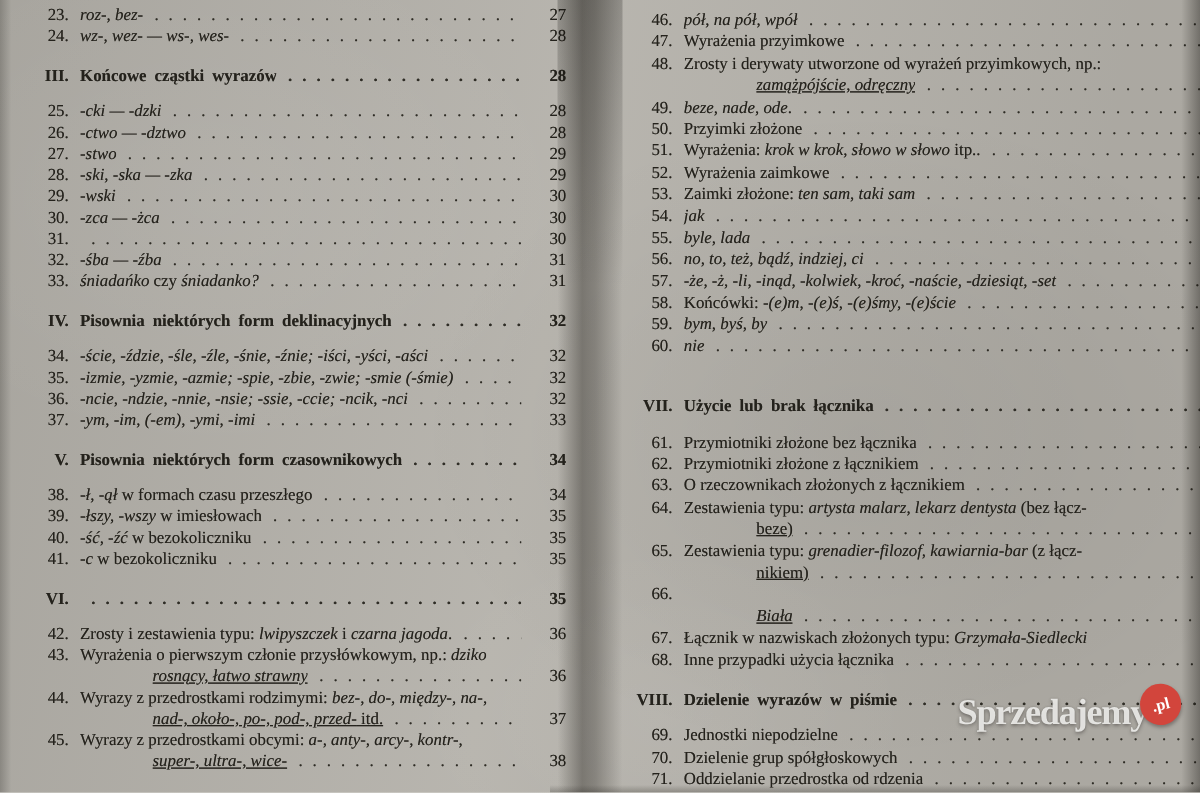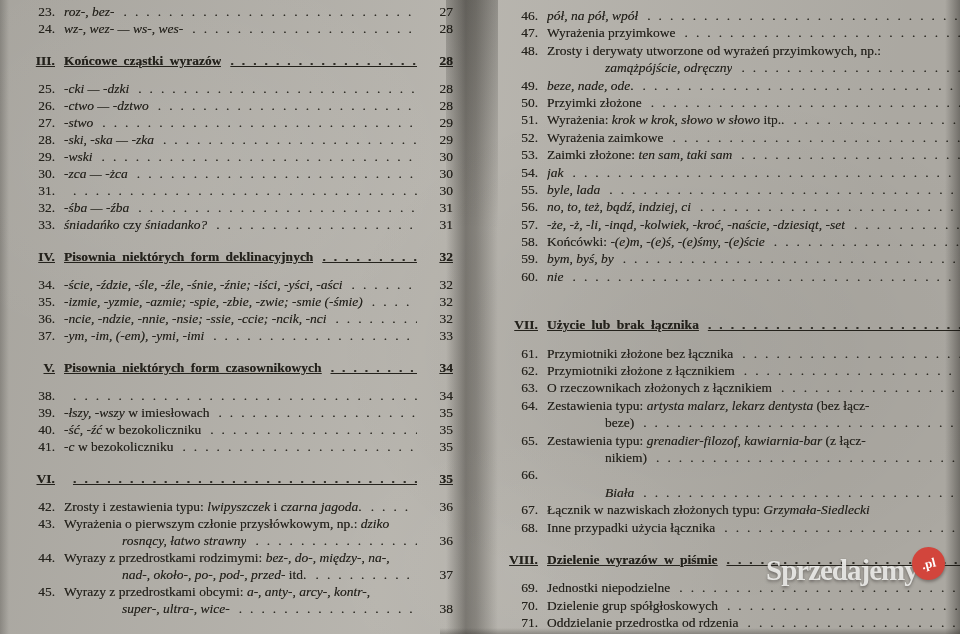--- a/index.html
+++ b/index.html
@@ -18,24 +18,24 @@
   }
   .spread { position:relative; width:100%; height:100%; display:flex; }
   .page { box-sizing:border-box; }
   .page-left  { width:463px; padding:3px 10px 0 6px; }
   .page-right { flex:1; padding:7px 34px 0 26px; }
 
   .row { display:flex; align-items:baseline; height:17px; line-height:17px;
          font-size:13.5px; white-space:nowrap;
          text-shadow:0 0 0.5px rgba(32,30,24,0.55); }
   .page-right .row { height:17.4px; line-height:17.4px; }
-  .row.section { font-weight:bold; word-spacing:3px; margin-top:15px; margin-bottom:11px;text-decoration:underline; }
+  .row.section { font-weight:bold; word-spacing:3px; margin-top:15px; margin-bottom:11px; }
   .row.gap { height:16px; }
   .num  { flex:0 0 58px; text-align:right; padding-right:9px; box-sizing:border-box; }
-  .cont .text { margin-left:58px; }
+  .cont .text { margin-left:58px;text-decoration:underline; }
   .text { flex:0 1 auto; overflow:hidden; }
   .dots { flex:1 1 0; min-width:0; overflow:hidden; letter-spacing:8px;
           padding-left:9px; color:#2e2c25; }
   .pgno { flex:0 0 36px; text-align:right; }
 
   .edge-left  { position:absolute; left:0; top:0; width:9px; height:100%; pointer-events:none;
                 background:linear-gradient(to left, rgba(20,18,14,0), rgba(20,18,14,0.22)); }
   .edge-right { position:absolute; right:0; top:0; width:15px; height:100%; pointer-events:none;
                 background:linear-gradient(to right, rgba(20,18,14,0), rgba(20,18,14,0.38)); }
   .gutter     { position:absolute; left:446px; top:0; width:52px; height:100%; pointer-events:none;
@@ -166,20 +166,21 @@
           <span class="pgno">33</span>
         </div>
         <div class="row section">
           <span class="num">V.</span>
           <span class="text"><span>Pisownia niektórych form czasownikowych</span></span>
           <span class="dots">..........................................................................................</span>
           <span class="pgno">34</span>
         </div>
         <div class="row item">
           <span class="num">38.</span>
+          <span class="text"><i>-ł, -ął</i><span> w formach czasu przeszłego</span></span>
           <span class="dots">..........................................................................................</span>
           <span class="pgno">34</span>
         </div>
         <div class="row item">
           <span class="num">39.</span>
           <span class="text"><i>-łszy, -wszy</i><span> w imiesłowach</span></span>
           <span class="dots">..........................................................................................</span>
           <span class="pgno">35</span>
         </div>
         <div class="row item">

